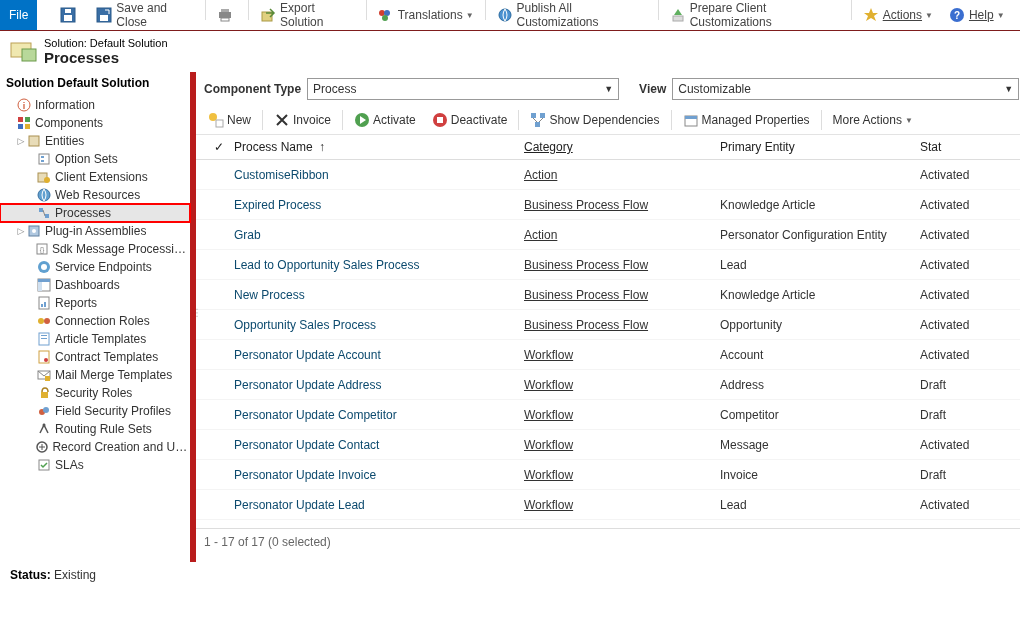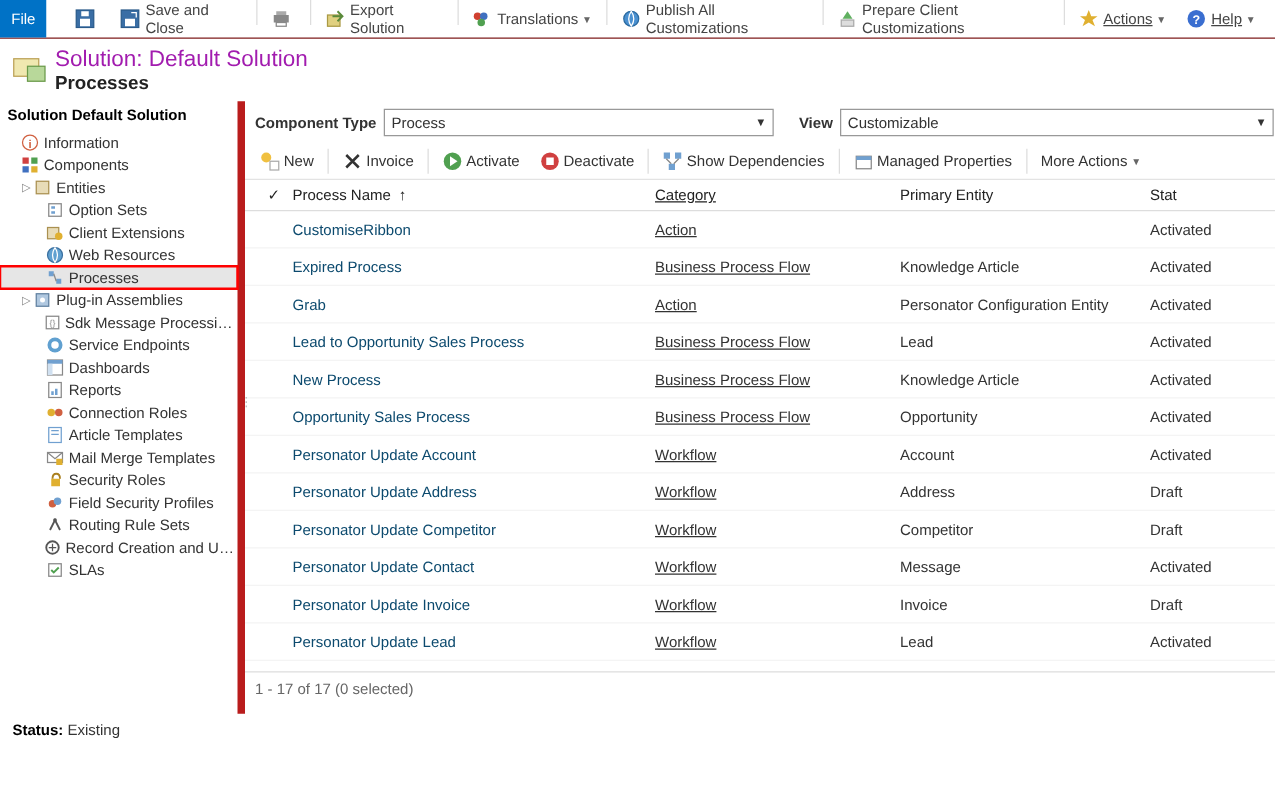--- a/index.html
+++ b/index.html
@@ -4,21 +4,21 @@
 <style>
   html, body { margin:0; padding:0; width:1020px; height:632px; font-family: "Segoe UI", Tahoma, sans-serif; font-size:12px; color:#333; overflow:hidden; background:#fff;}
   .toolbar-top { height:30px; display:flex; align-items:flex-start; border-bottom:1px solid #7f1d1d; padding:0;}
   .file-btn { background:#0072c6; color:#fff; height:30px; width:40px; display:flex; align-items:center; justify-content:center; font-size:12px;}
   .tool-item { display:flex; align-items:center; color:#444; padding:0 8px; cursor:pointer; height:30px;}
   .tool-item .tool-icon { width:16px; height:16px; margin-right:4px; display:inline-flex; align-items:center; justify-content:center;}
   .tool-sep { width:1px; height:20px; background:#ddd; margin:0 3px;}
   .dd-caret::after { content:"▼"; font-size:8px; margin-left:3px; color:#666;}
   .page-header { padding:6px 10px; display:flex; align-items:center;}
   .hdr-icon { width:28px; height:24px; display:inline-flex; align-items:center; justify-content:center; margin-right:6px;}
-  .solution-name { font-size:18px; color:#a21caf;}
+  .solution-name { font-size:11px; color:#000000;}
   .processes-title { font-size:15px; font-weight:bold; color:#222;}
   .content-row { display:flex; height:490px;}
   .left-panel { width:190px; border-right:6px solid #b91c1c;}
   .left-panel-title { font-weight:bold; padding:4px 6px; font-size:12px; color:#000;}
   .tree { padding:2px 0; font-size:12px;}
   .tree-item { display:flex; align-items:center; padding:2px 0 2px 6px; cursor:pointer; color:#333;}
   .tree-item .exp { width:10px; display:inline-block; text-align:center; color:#888; font-size:9px;}
   .tree-item .sp { width:10px; display:inline-block;}
   .tree-item .ti-icon { width:16px; height:14px; margin-right:3px; display:inline-flex; align-items:center; justify-content:center;}
   .tree-item.lvl1 { padding-left:6px;}
@@ -312,20 +312,30 @@
               <rect x="4" y="3" width="6" height="1" fill="#70a0d0"></rect>
               <rect x="4" y="6" width="6" height="1" fill="#70a0d0"></rect>
             </svg>
           </span>
           <span class="tree-label">Article Templates</span>
         </div>
         <div class="tree-item lvl3">
           <span class="sp"></span>
           <span class="ti-icon">
             <svg width="14" height="14">
+              <rect x="2" y="1" width="10" height="12" fill="#fff" stroke="#d0a040"></rect>
+              <circle cx="9" cy="10" r="2" fill="#d04040"></circle>
+            </svg>
+          </span>
+          <span class="tree-label">Contract Templates</span>
+        </div>
+        <div class="tree-item lvl3">
+          <span class="sp"></span>
+          <span class="ti-icon">
+            <svg width="14" height="14">
               <rect x="1" y="3" width="12" height="8" fill="#fff" stroke="#888"></rect>
               <path d="M1 3 L7 8 L13 3" stroke="#888" fill="none"></path>
               <rect x="8" y="8" width="5" height="5" fill="#e0b030"></rect>
             </svg>
           </span>
           <span class="tree-label">Mail Merge Templates</span>
         </div>
         <div class="tree-item lvl3">
           <span class="sp"></span>
           <span class="ti-icon">

